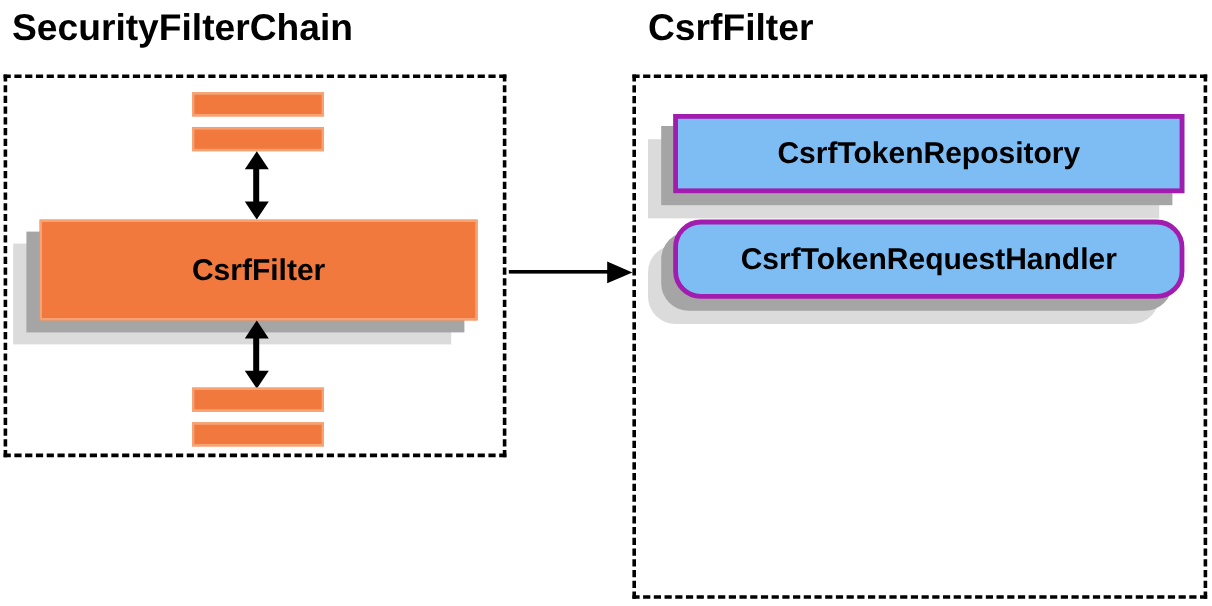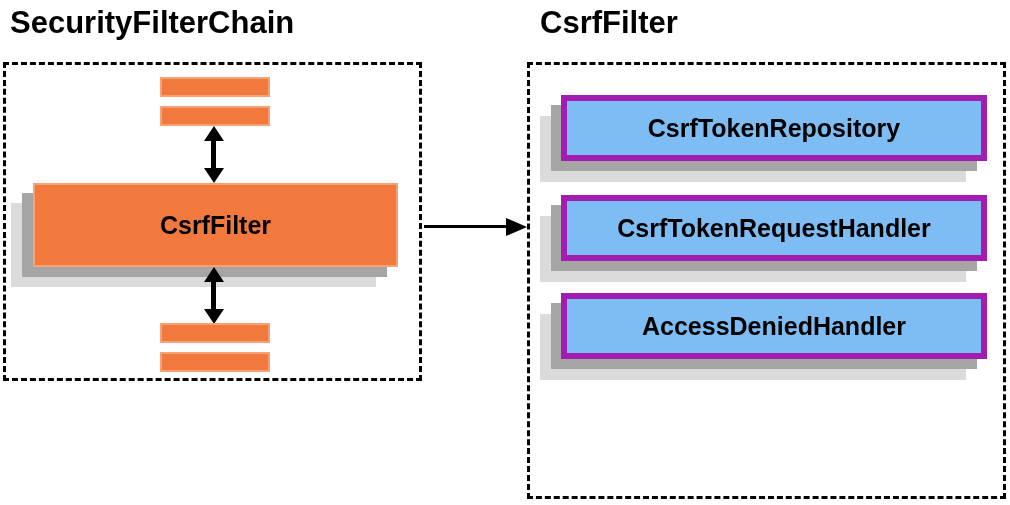--- a/index.html
+++ b/index.html
@@ -36,21 +36,21 @@
     background:#F2793D;
     border:2px solid #F6A273;
     box-shadow:-11px 10px 0 #A5A5A5, -22px 20px 0 #DBDBDB;
     display:flex;align-items:center;justify-content:center;
     font-size:25px;font-weight:bold;color:#000;
   }
   .component-box{
     position:absolute;
     left:561px;width:426px;height:66px;
     background:#7EBCF4;
-    border:6px solid #a21caf;
+    border:4px solid #a21caf;
     box-shadow:-10px 10px 0 #A5A5A5, -21px 21px 0 #DBDBDB;
     display:flex;align-items:center;justify-content:center;
     font-size:25px;font-weight:bold;color:#000;
   }
   .varrow{position:absolute;width:20px;}
   .varrow .stem{
     position:absolute;left:7px;top:12px;bottom:12px;width:5px;background:#000;
   }
   .tri{position:absolute;width:0;height:0;}
   .tri-up{left:0;top:0;
@@ -97,20 +97,17 @@
   <div class="bar" style="top:352px;"></div>
 
   <div class="hline" style="left:424px;top:225px;width:84px;"></div>
   <div class="tri tri-right" style="left:506px;top:218px;"></div>
 
   <div class="dashed-box" style="left:527px;top:62px;width:479px;height:437px;"></div>
 
   <div class="component-box" style="top:95px;">
     <span>CsrfTokenRepository</span>
   </div>
-  <div class="component-box" style="top:195px;">
+  <div class="component-box" style="top:183px;border-radius:23px;">
     <span>CsrfTokenRequestHandler</span>
-  </div>
-  <div class="component-box" style="top:293px;">
-    <span>AccessDeniedHandler</span>
   </div>
 
 </div>
 
 </body></html>

